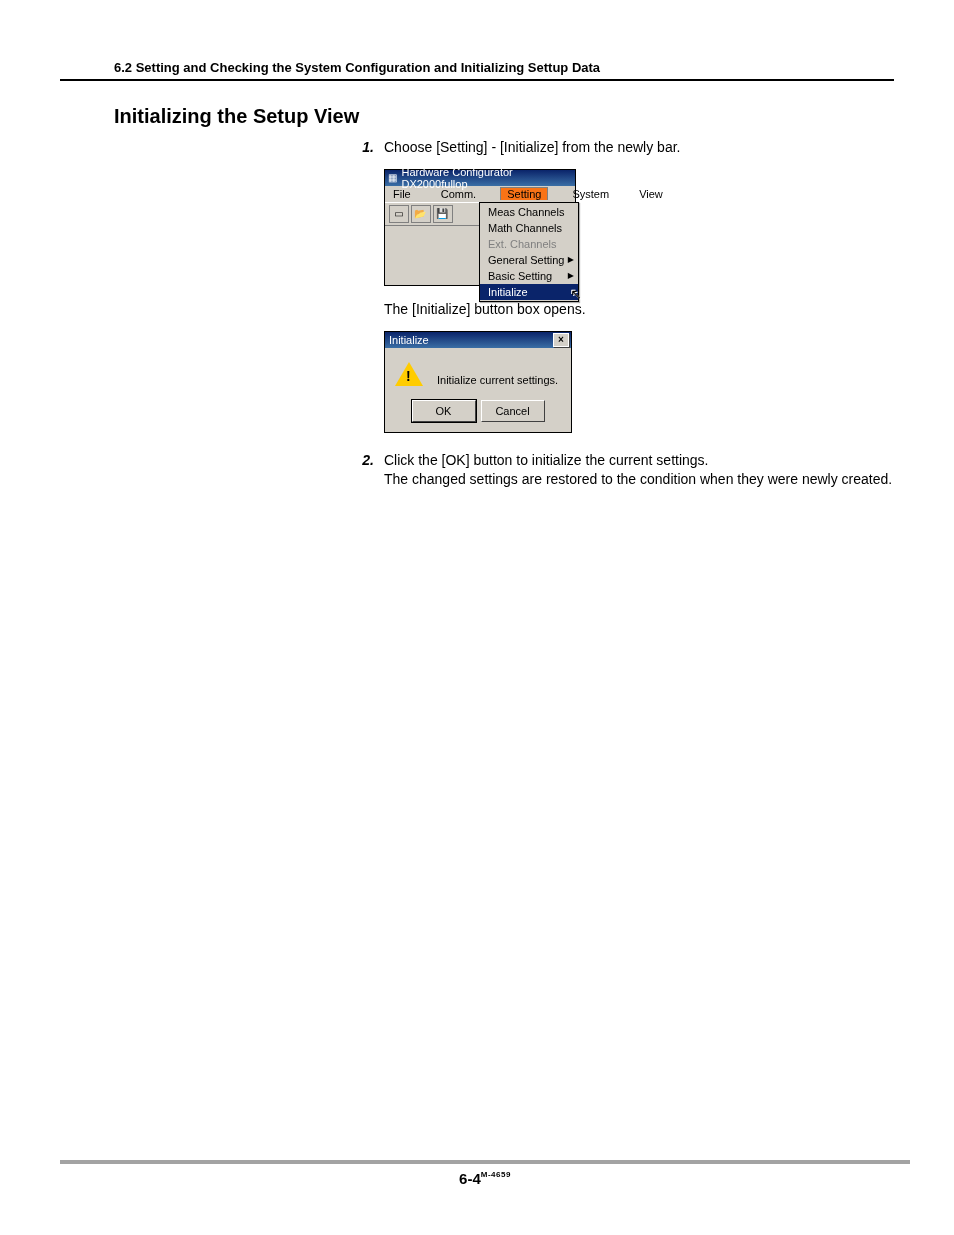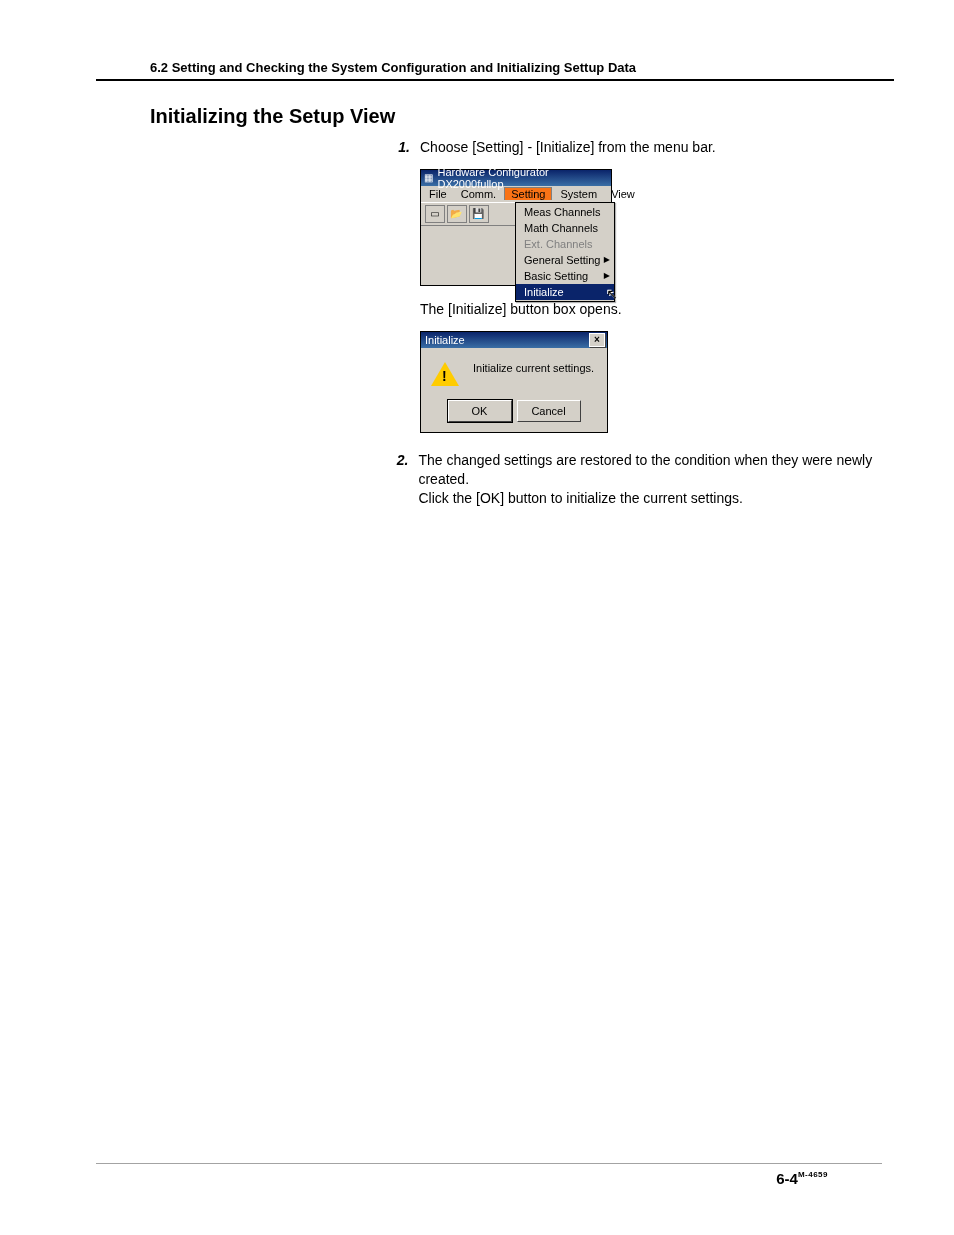--- a/index.html
+++ b/index.html
@@ -11,21 +11,20 @@
     width: 954px;
     height: 1235px;
     box-sizing: border-box;
     position: relative;
   }
   .page {
     padding: 60px 60px 0 60px;
     box-sizing: border-box;
     height: 100%;
     position: relative;
-    margin-left: 36px;
   }
   .header-line {
     font-weight: bold;
     font-size: 13px;
     padding: 0 54px 4px 54px;
     border-bottom: 2px solid #000;
     margin-bottom: 24px;
   }
   .section-title {
     font-weight: bold;
@@ -76,21 +75,21 @@
     align-items: center;
     padding: 0 3px;
     gap: 4px;
   }
   .titlebar-icon { font-size: 10px; }
   .menubar {
     height: 16px;
     display: flex;
     align-items: center;
     padding: 0 2px;
-    gap: 2px;
+    gap: 18px;
   }
   .menubar span {
     padding: 0 6px;
     font-size: 11px;
     cursor: default;
   }
   .menubar span.active {
     background: #f97316;
     border: 1px solid #808080;
     border-bottom: none;
@@ -172,21 +171,21 @@
     background: #d4d0c8;
     border: 1px solid #fff;
     box-shadow: 1px 1px 0 #404040;
     display: flex; align-items: center; justify-content: center;
     font-size: 10px; font-weight: bold;
     color: #000;
     line-height: 1;
   }
   .dlg-body {
     display: flex;
-    align-items: flex-start;
+    align-items: flex-end;
     gap: 14px;
     padding: 14px 10px;
   }
   .warn-icon {
     width: 0; height: 0;
     border-left: 14px solid transparent;
     border-right: 14px solid transparent;
     border-bottom: 24px solid #ffcc00;
     position: relative;
   }
@@ -211,41 +210,41 @@
     border-left: 1px solid #fff;
     border-right: 1px solid #404040;
     border-bottom: 1px solid #404040;
     display: flex; align-items: center; justify-content: center;
     font-size: 11px;
   }
   .dlg-btn.default { box-shadow: 0 0 0 1px #000; }
 
   .footer {
     position: absolute;
-    left: 60px; right: 72px; bottom: 48px;
-    border-top: 1px solid #a3a3a3;
+    left: 60px; right: 44px; bottom: 48px;
+    border-top: 4px solid #a3a3a3;
     padding: 6px 54px 0;
     display: flex;
-    justify-content: flex-end;
+    justify-content: center;
     font-size: 12px;
   }
   .footer .pg { font-size: 15px; font-weight: bold; }
   .footer .doc { font-size: 8px; font-weight: bold; letter-spacing: .5px; }
 </style>
 </head>
 <body>
 
 <div class="page">
   <div class="header-line">6.2  Setting and Checking the System Configuration and Initializing Settup Data</div>
 
   <h2 class="section-title">Initializing the Setup View</h2>
 
   <div class="step-row">
     <div class="step-num">1.</div>
-    <div>Choose [Setting] - [Initialize] from the menu bar.</div>
+    <div>Choose [Setting] - [Initialize] from the newly bar.</div>
   </div>
 
   <div class="figure-wrap">
     <div class="app-window">
       <div class="titlebar">
         <span class="titlebar-icon">▦</span>
         <span>Hardware Configurator DX2000fullop</span>
       </div>
       <div class="menubar">
         <span>File</span>
@@ -302,22 +301,22 @@
       <div class="dlg-buttons">
         <div class="dlg-btn default">OK</div>
         <div class="dlg-btn">Cancel</div>
       </div>
     </div>
   </div>
 
   <div class="step-row" style="margin-top:18px;">
     <div class="step-num">2.</div>
     <div>
+      <div>Click the [OK] button to initialize the current settings.</div>
       <div>The changed settings are restored to the condition when they were newly created.</div>
-      <div>Click the [OK] button to initialize the current settings.</div>
     </div>
   </div>
 
   <div class="footer">
     <span class="pg">6-4</span>
     <span class="doc">M-4659</span>
   </div>
 </div>
 
 </body></html>

